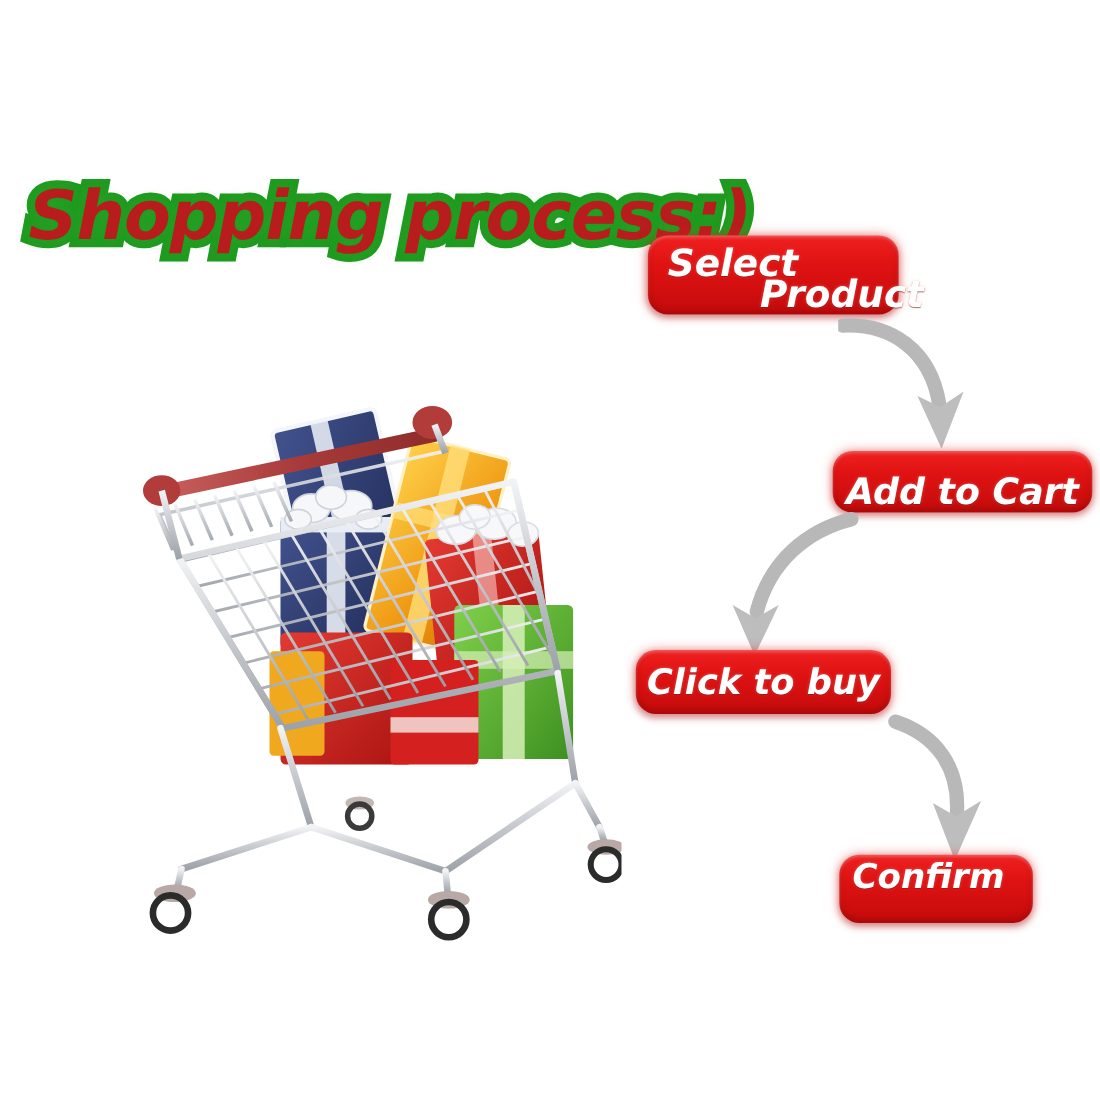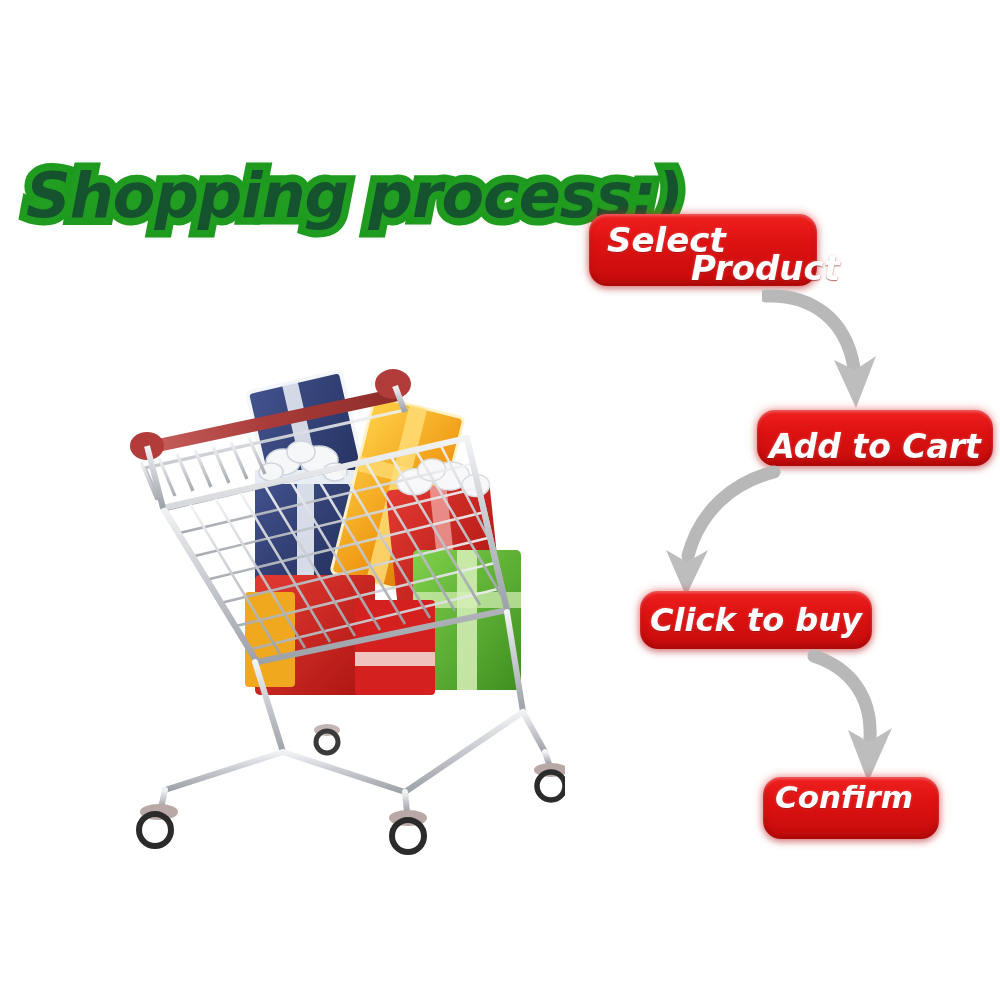--- a/index.html
+++ b/index.html
@@ -33,21 +33,21 @@
   }
   .title-text {
     position: absolute;
     left: 0;
     top: 0;
     font-family: "DejaVu Sans", sans-serif;
     font-size: 62px;
     font-weight: bold;
     font-style: italic;
     letter-spacing: -1px;
-    color: #14532d;
+    color: #b91c1c;
     white-space: nowrap;
     line-height: 88px;
     -webkit-text-stroke: 15px #1f9b1f;
     paint-order: stroke fill;
     text-shadow:
       0 0 2px #1f9b1f,
       0 0 4px #1f9b1f,
       0 0 7px rgba(40,160,40,0.75),
       0 0 12px rgba(60,180,60,0.45);
   }
@@ -92,21 +92,21 @@
 
   
   #btn-add-to-cart { left: 757px; top: 410px; width: 236px; height: 56px; }
   #lbl-addcart {
     left: 0; top: 0; width: 236px; height: 72px;
     display: flex; align-items: center; justify-content: center;
     font-size: 33px;
   }
 
   
-  #btn-click-to-buy { left: 640px; top: 591px; width: 232px; height: 58px; text-decoration: underline; }
+  #btn-click-to-buy { left: 578px; top: 591px; width: 232px; height: 58px; text-decoration: underline; }
   #lbl-clickbuy {
     left: 0; top: 0; width: 232px; height: 58px;
     display: flex; align-items: center; justify-content: center;
     font-size: 32px;
   }
 
   
   #btn-confirm-payment { left: 763px; top: 777px; width: 176px; height: 62px; }
   #lbl-confirm { left: 12px; top: 2px;  font-size: 31px; }
   #lbl-payment { left: 82px; top: 30px; font-size: 31px; }

